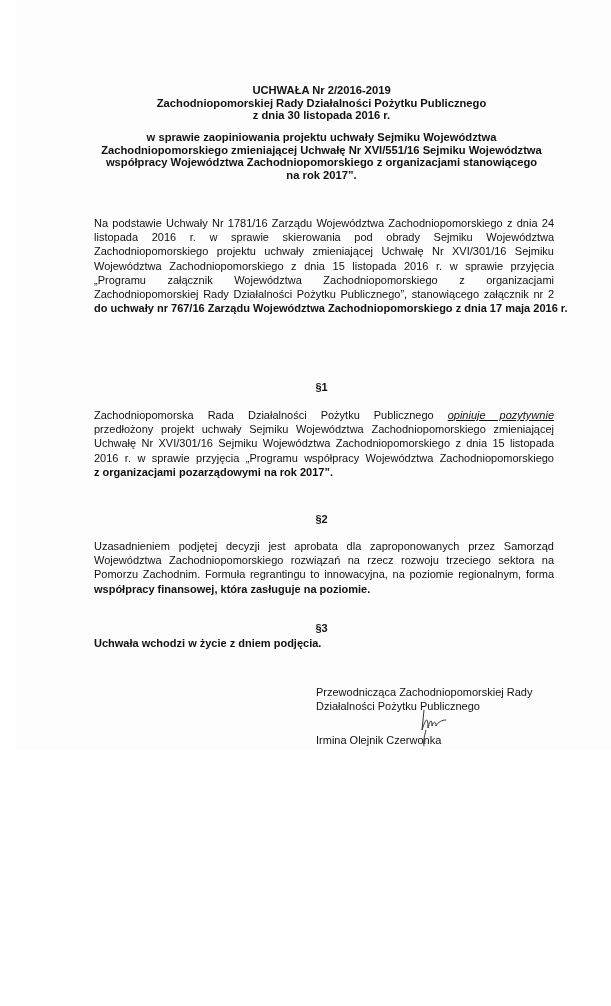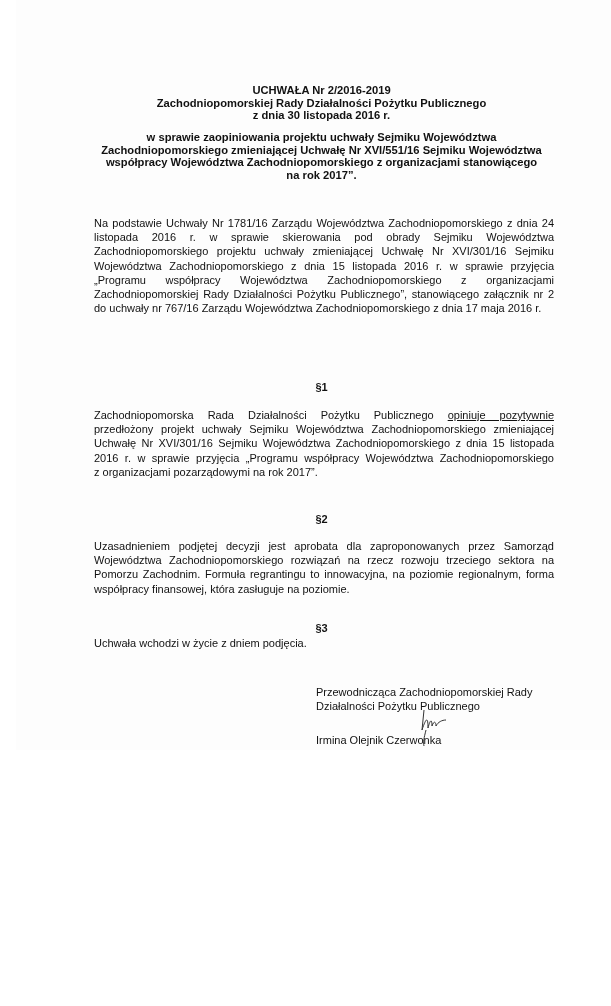--- a/index.html
+++ b/index.html
@@ -4,23 +4,23 @@
 <style>
   html, body { margin:0; padding:0; background:#fff; }
   body { width:611px; height:1006px; position:relative; overflow:hidden; font-family:"Liberation Sans", sans-serif; color:#111; }
   .page { position:absolute; left:16px; top:0; width:611px; height:750px; background:#fdfdfd; }
   .header { position:absolute; left:0; width:611px; text-align:center; font-weight:bold; font-size:11.2px; line-height:12.6px; }
   .h1 { top:84px; }
   .h2 { top:131px; }
   .h2 span { display:block; }
   .para { position:absolute; left:78px; width:460px; font-size:11px; line-height:14.2px; text-align:justify; }
   .para .line { display:block; text-align:justify; text-align-last:justify; white-space:nowrap; }
-  .para .line.last { text-align-last:left; }
+  .para .line.last { text-align-last:left;font-weight:bold; }
   .sect { position:absolute; left:0; width:611px; text-align:center; font-weight:bold; font-size:11px; }
-  .u { text-decoration:underline; }
+  .u { text-decoration:underline;font-style:italic; }
   .sig { position:absolute; left:300px; width:250px; text-align:left; font-size:11px; line-height:14px; }
   .signature { position:absolute; left:400px; top:708px; width:40px; height:40px; }
 </style>
 </head>
 <body>
 
 <div class="page">
 
   <div class="header h1">
     <div>UCHWAŁA Nr 2/2016-2019</div>
@@ -33,21 +33,21 @@
     <span>Zachodniopomorskiego zmieniającej Uchwałę Nr XVI/551/16 Sejmiku Województwa</span>
     <span>współpracy Województwa Zachodniopomorskiego z organizacjami stanowiącego</span>
     <span>na rok 2017”.</span>
   </div>
 
   <div class="para" style="top:216px;">
     <span class="line">Na podstawie Uchwały Nr 1781/16 Zarządu Województwa Zachodniopomorskiego z dnia 24</span>
     <span class="line">listopada 2016 r. w sprawie skierowania pod obrady Sejmiku Województwa</span>
     <span class="line">Zachodniopomorskiego projektu uchwały zmieniającej Uchwałę Nr XVI/301/16 Sejmiku</span>
     <span class="line">Województwa Zachodniopomorskiego z dnia 15 listopada 2016 r. w sprawie przyjęcia</span>
-    <span class="line">„Programu współpracy Województwa Zachodniopomorskiego z organizacjami</span>
+    <span class="line">„Programu załącznik Województwa Zachodniopomorskiego z organizacjami</span>
     <span class="line">Zachodniopomorskiej Rady Działalności Pożytku Publicznego”, stanowiącego załącznik nr 2</span>
     <span class="line last">do uchwały nr 767/16 Zarządu Województwa Zachodniopomorskiego z dnia 17 maja 2016 r.</span>
   </div>
 
   <div class="sect" style="top:381px;">§1</div>
   <div class="para" style="top:408px;">
     <span class="line"><span>Zachodniopomorska Rada Działalności Pożytku Publicznego </span><span class="u">opiniuje pozytywnie</span></span>
     <span class="line">przedłożony projekt uchwały Sejmiku Województwa Zachodniopomorskiego zmieniającej</span>
     <span class="line">Uchwałę Nr XVI/301/16 Sejmiku Województwa Zachodniopomorskiego z dnia 15 listopada</span>
     <span class="line">2016 r. w sprawie przyjęcia „Programu współpracy Województwa Zachodniopomorskiego</span>

